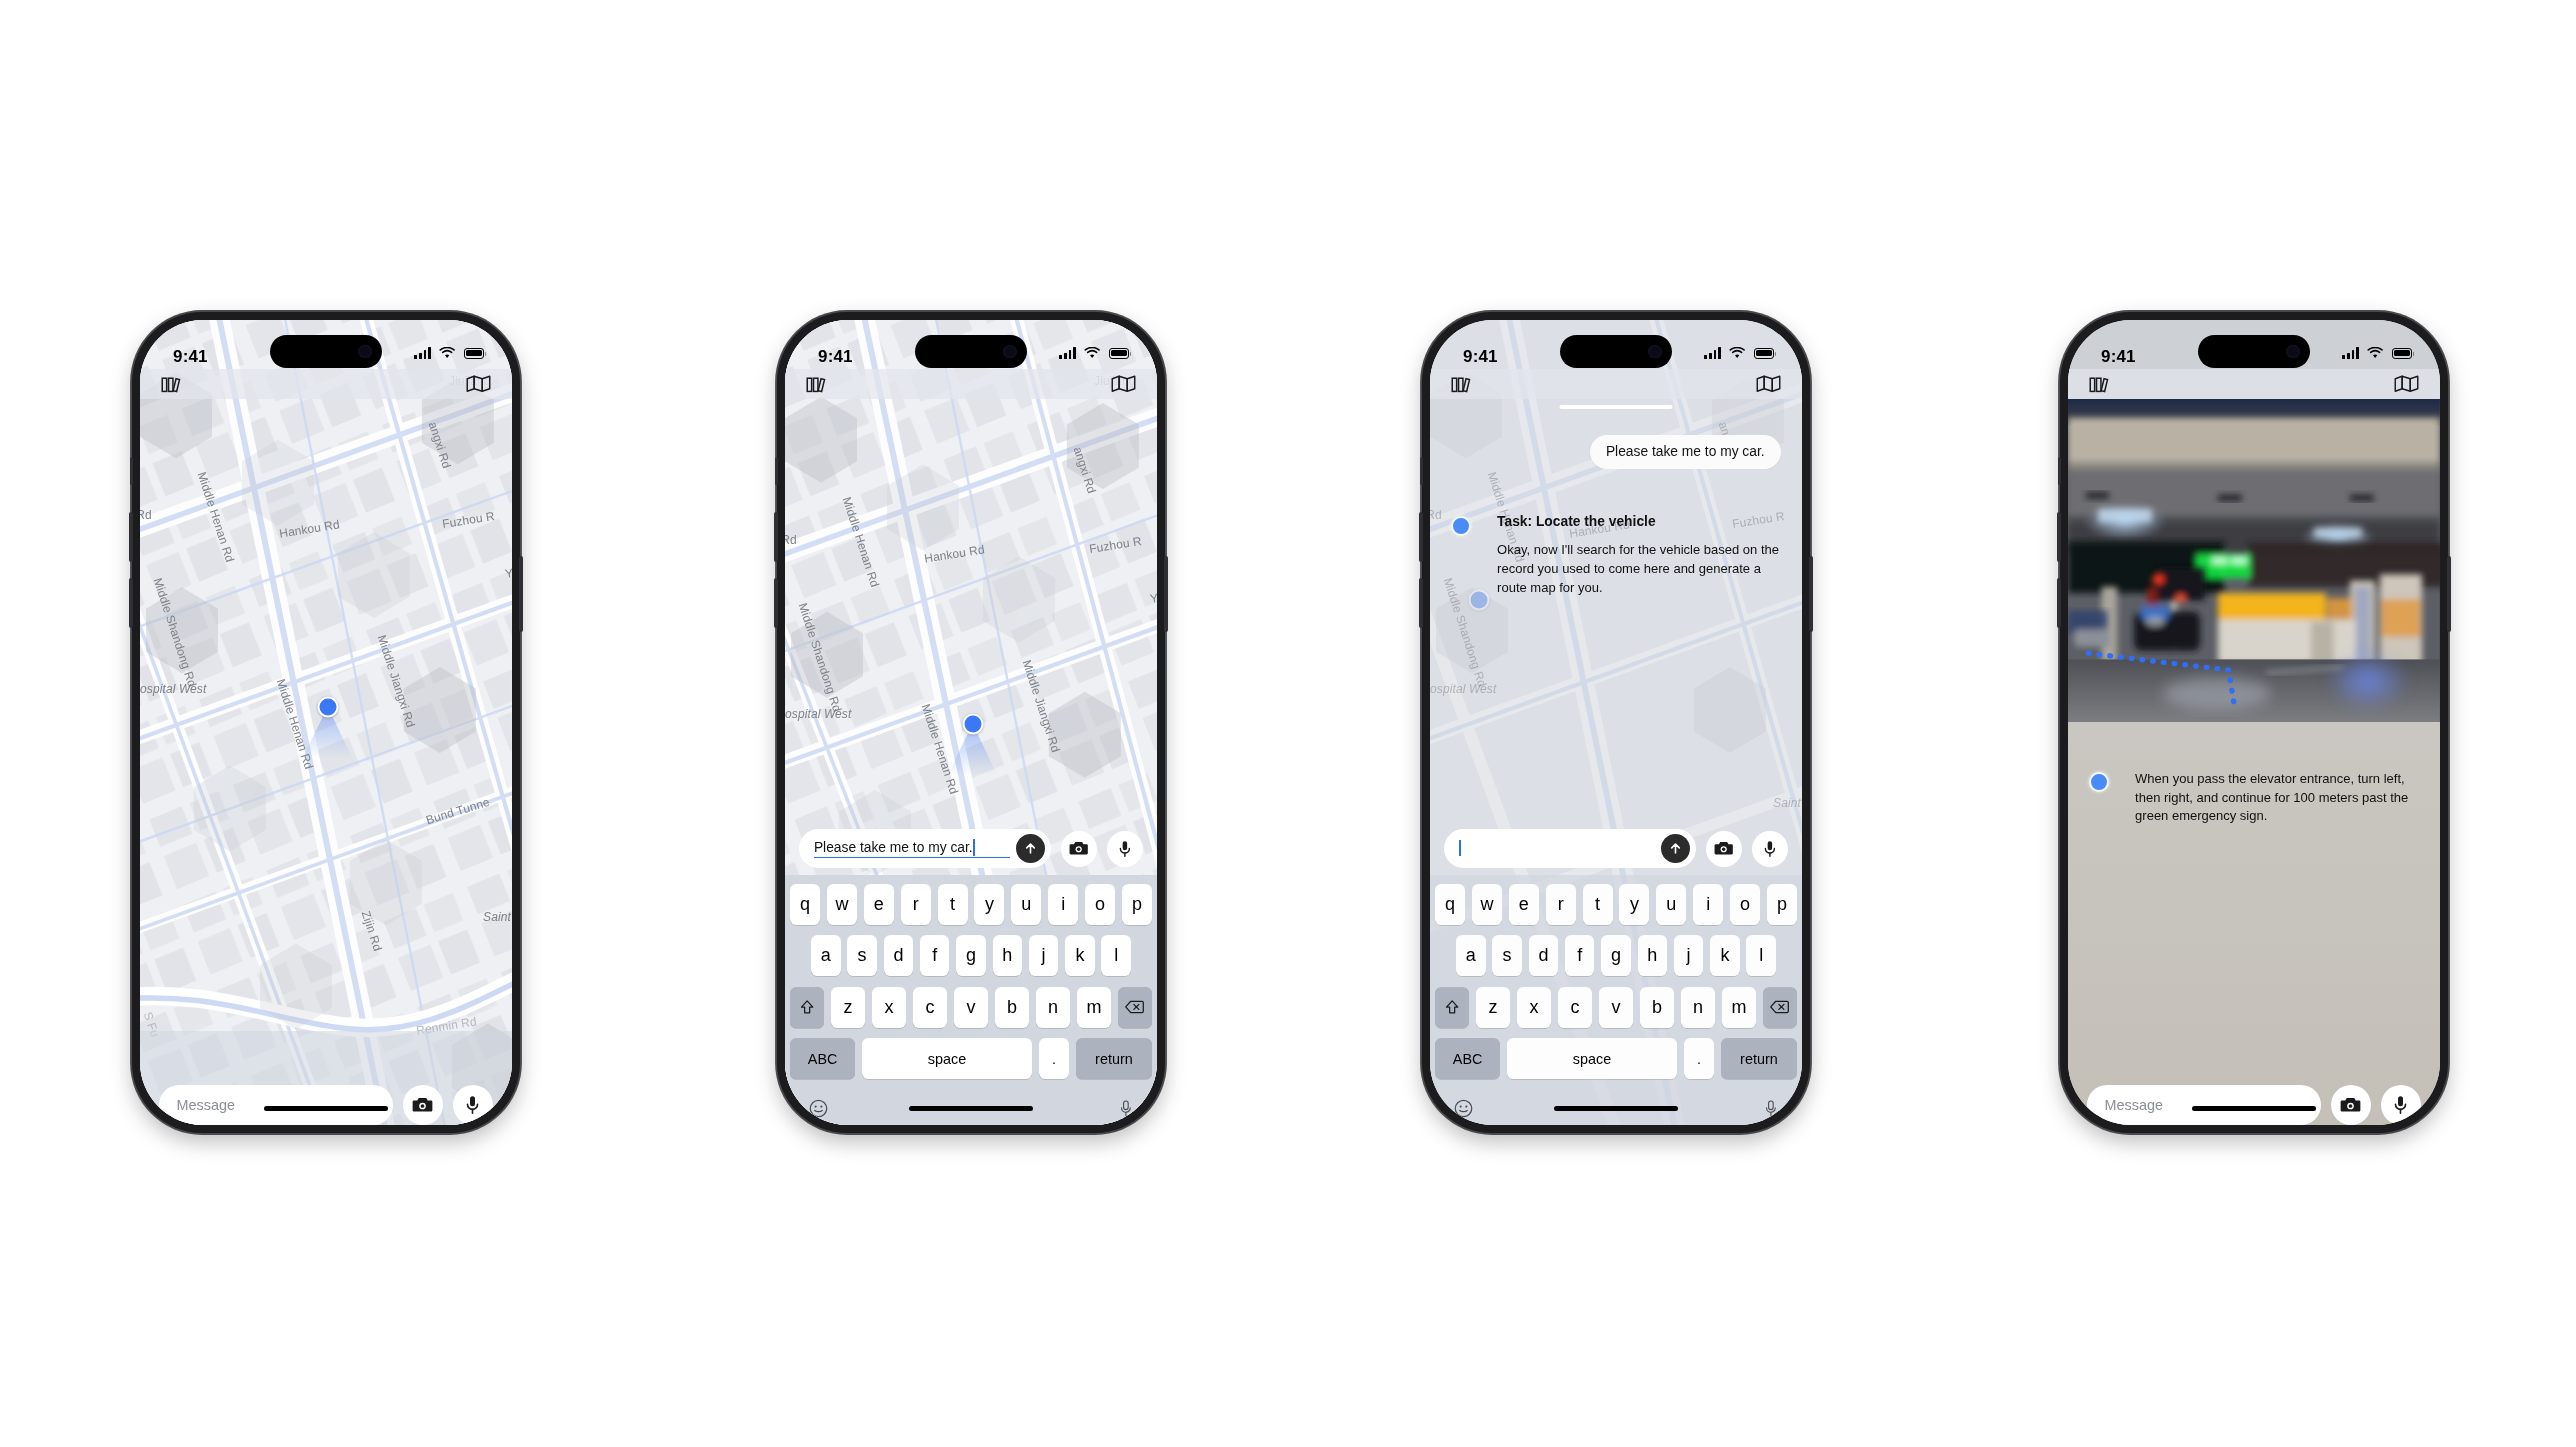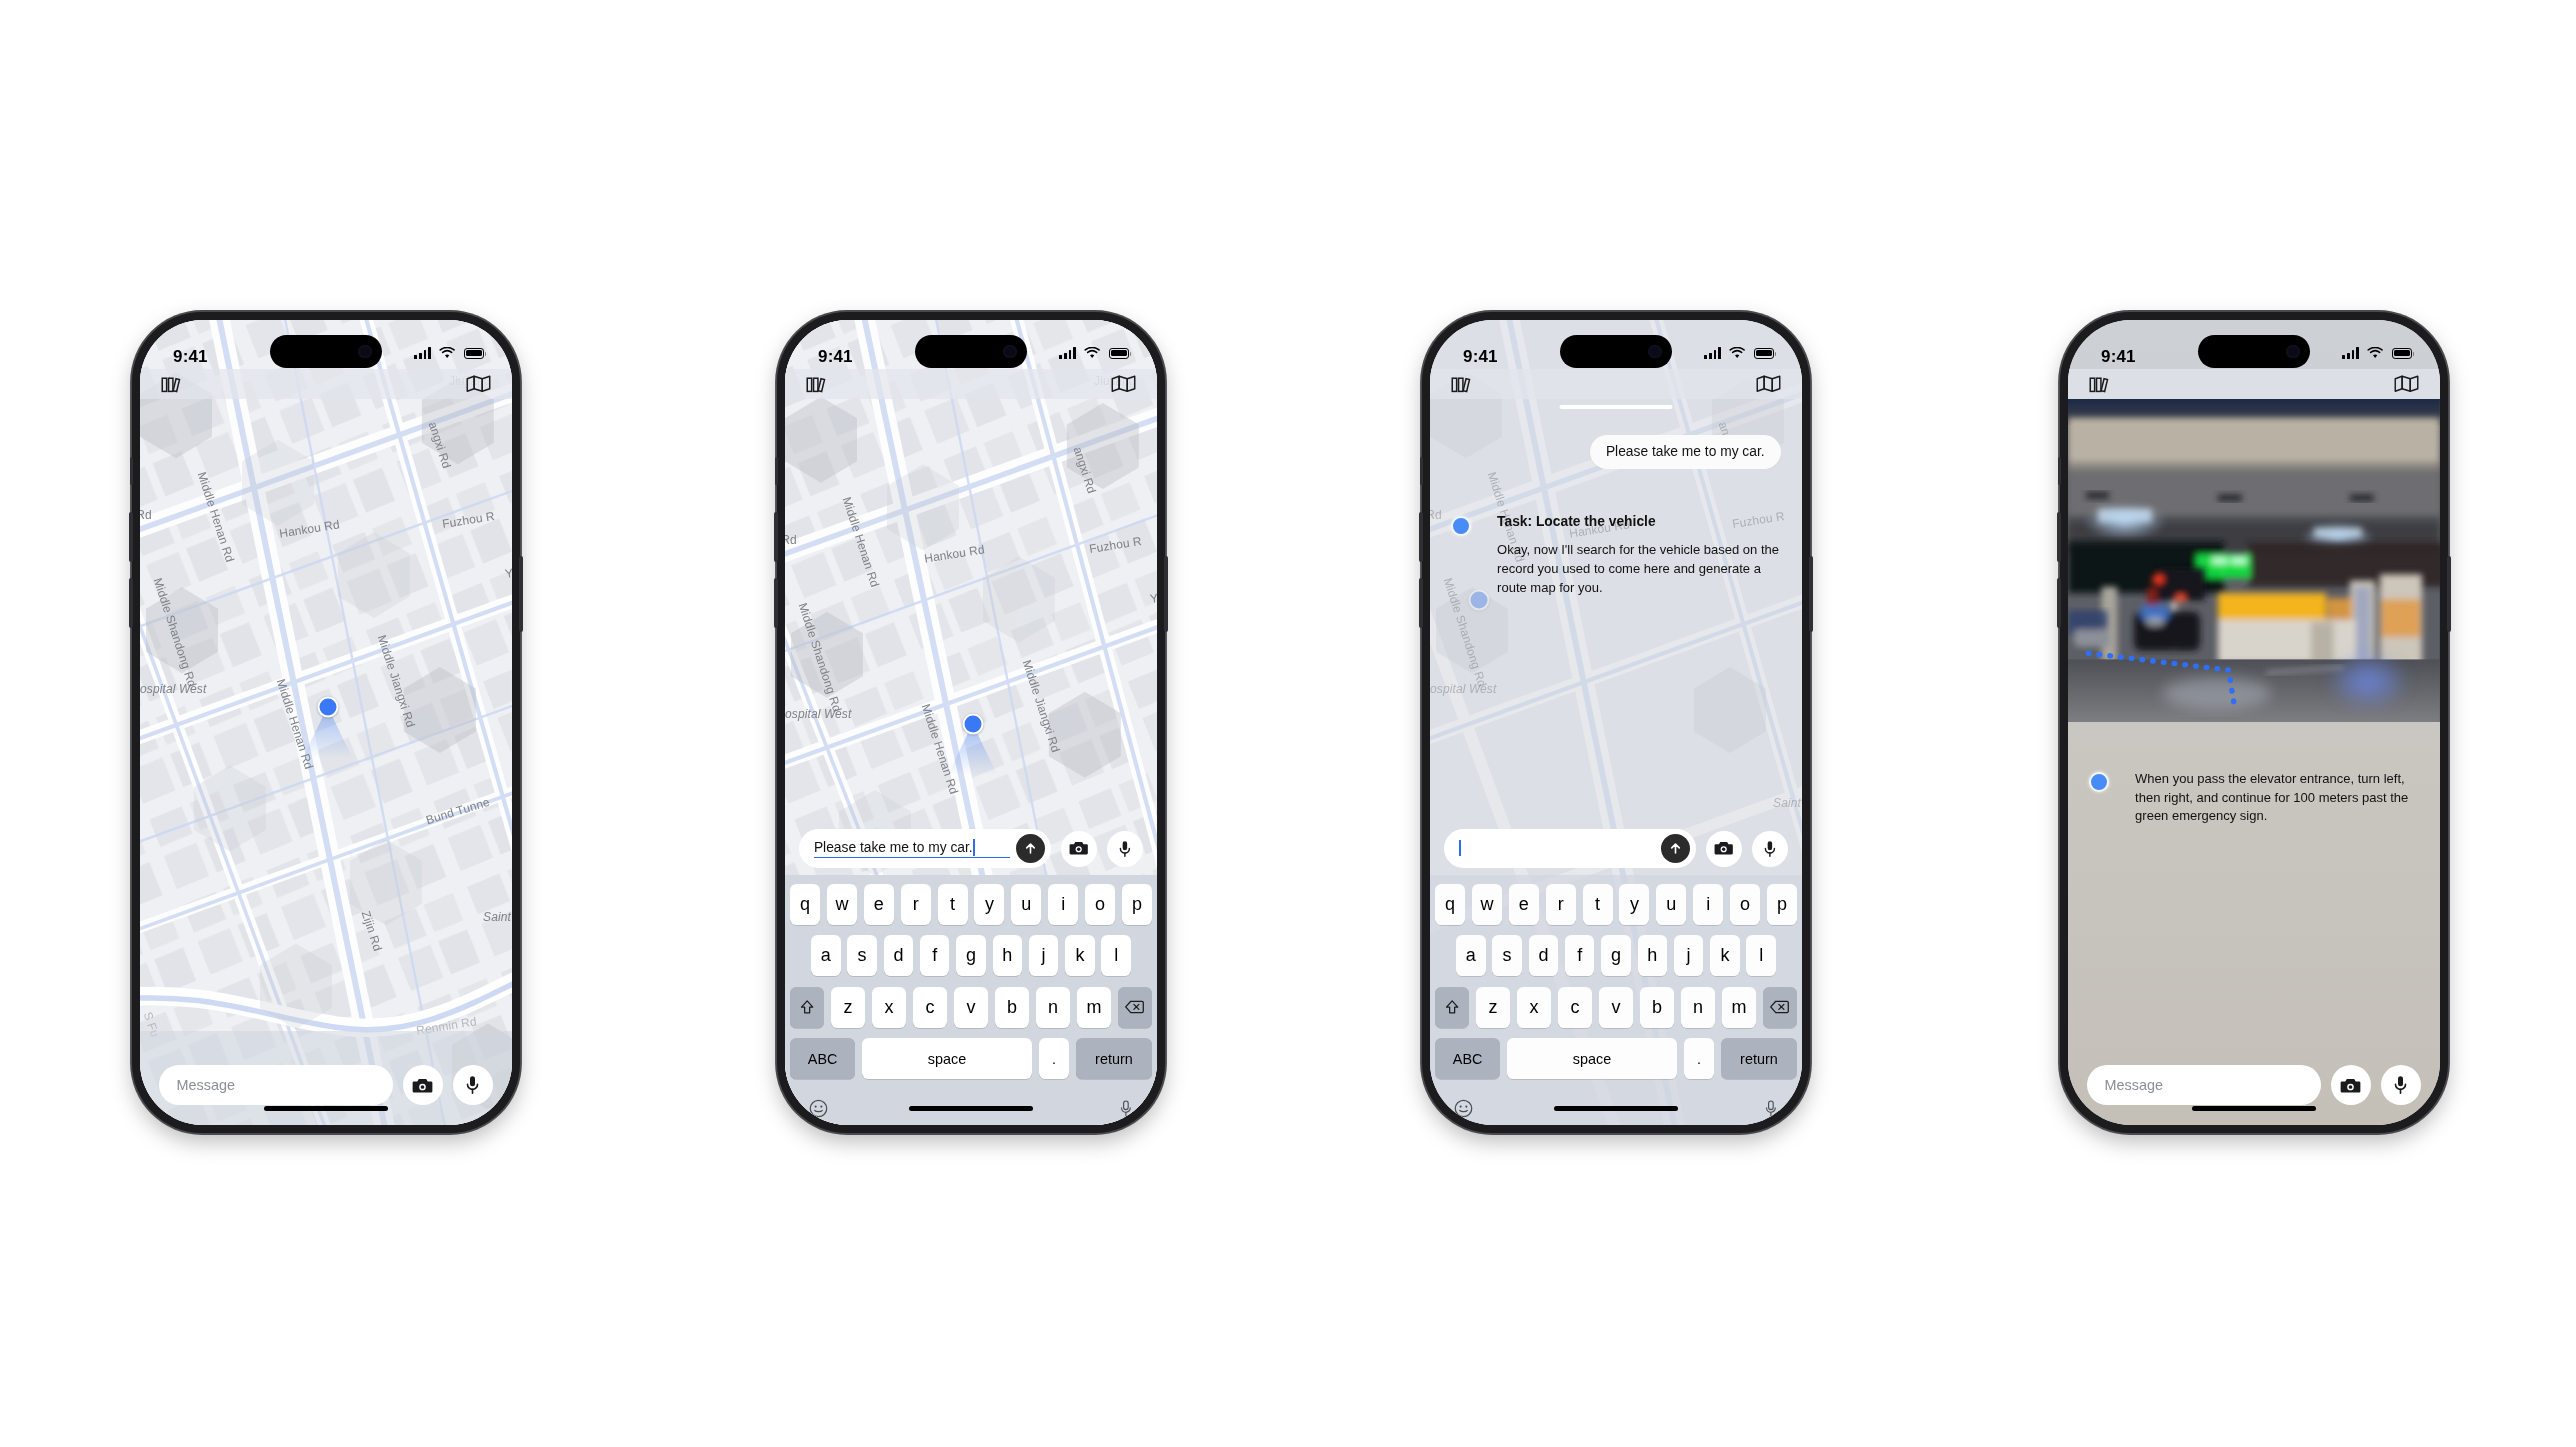--- a/index.html
+++ b/index.html
@@ -76,21 +76,21 @@
     background:linear-gradient(to bottom, rgba(58,120,246,.42), rgba(58,120,246,0));
     clip-path:polygon(50% 0, 100% 100%, 0 100%); }
   .dot{ position:absolute; left:50%; top:50%; transform:translate(-50%,-50%);
     width:21px; height:21px; border-radius:50%; background:#3a78f6;
     border:2.5px solid #fff; box-shadow:0 0.6px 2.5px rgba(0,0,0,.3); z-index:2; }
 
   
   .compose{
     position:absolute; left:0; right:0; bottom:0; z-index:40;
     padding:15px 19px 0 19px; height:94px;
-    display:flex; align-items:center; gap:10px;
+    display:flex; align-items:flex-end; gap:10px;
   }
   .compose.tint{ background:rgba(208,213,222,.55); }
   .msg-field{
     flex:1; height:40px; background:#fff; border-radius:20px;
     display:flex; align-items:center; padding:0 17.5px;
     color:#8a8e95; font-size:14.4px;
   }
   .circ{ width:40px; height:40px; border-radius:50%; background:#fff;
     display:flex; align-items:center; justify-content:center; flex:0 0 40px; }
   .homebar{ position:absolute; left:50%; transform:translateX(-50%); bottom:13.8px;

